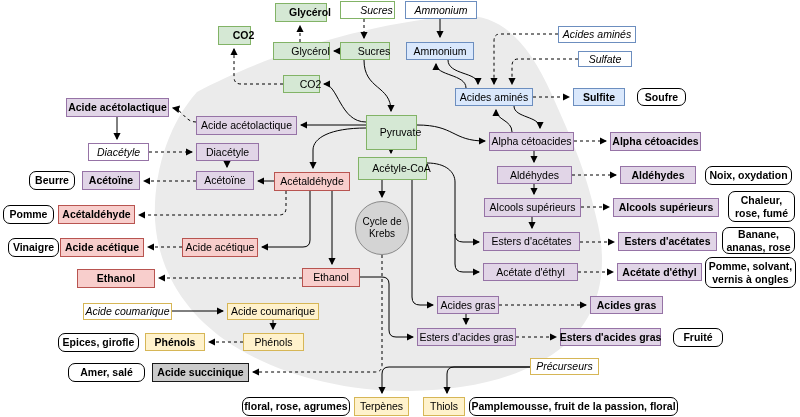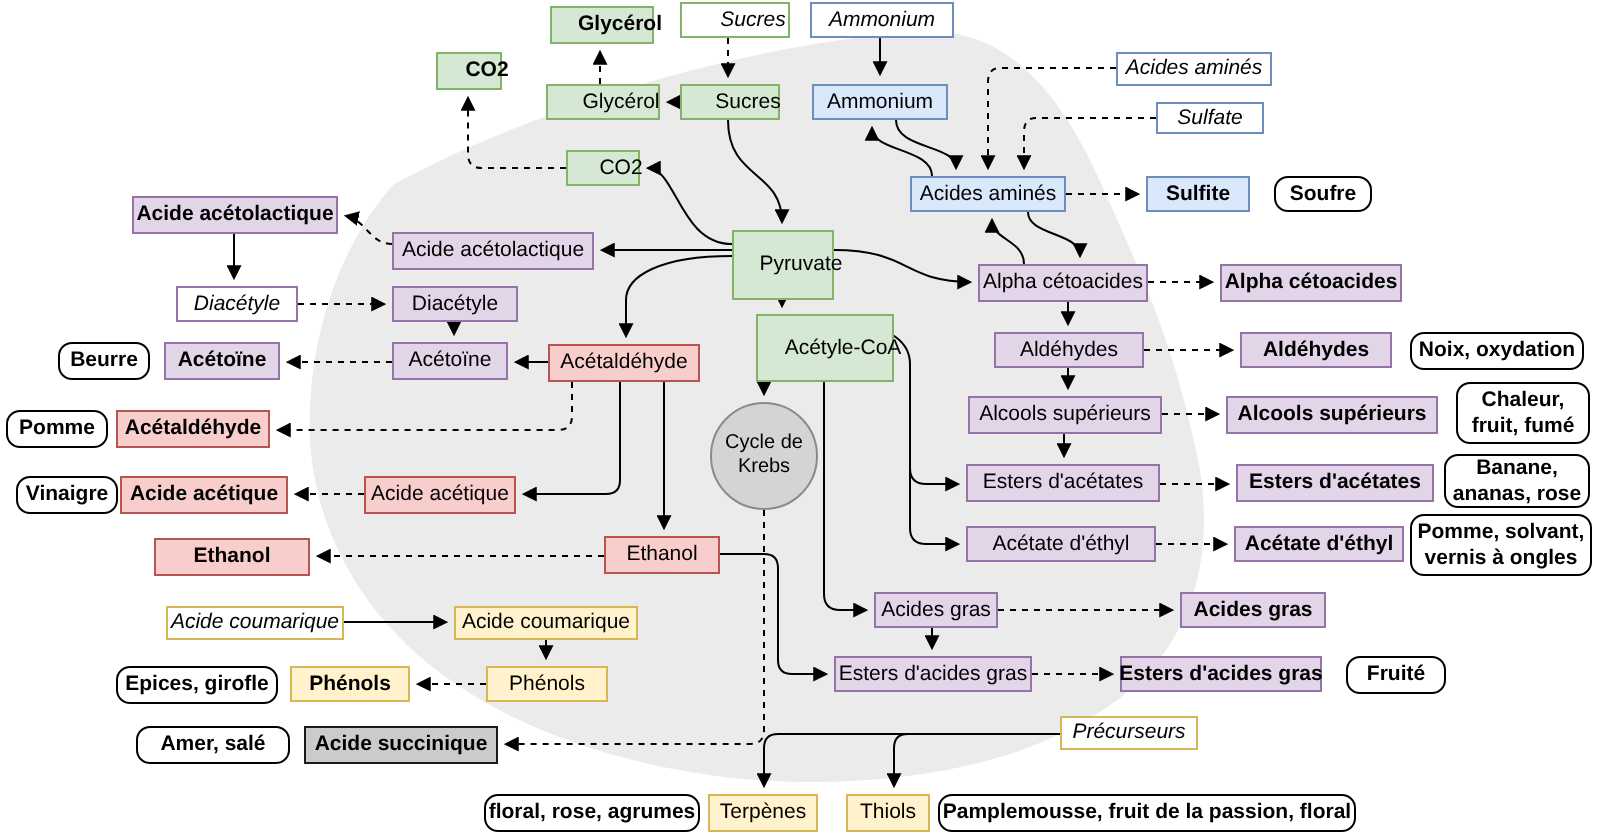--- a/index.html
+++ b/index.html
@@ -105,32 +105,32 @@
       <div class="node blue" style="left: 455px; top: 88px; width: 78px; height: 18px;">Acides aminés</div>
       <div class="node blue bold" style="left: 573px; top: 88px; width: 52px; height: 18px;">Sulfite</div>
       <div class="node white-round" style="left: 637px; top: 88px; width: 49px; height: 18px;">Soufre</div>
       <div class="node purple bold" style="left: 66px; top: 98px; width: 103px; height: 19px;">Acide acétolactique</div>
       <div class="node purple" style="left: 196px; top: 116px; width: 101px; height: 19px;">Acide acétolactique</div>
       <div class="node green" style="left: 366px; top: 115px; width: 51px; height: 35px;">Pyruvate</div>
       <div class="node purple" style="left: 489px; top: 132px; width: 85px; height: 19px;">Alpha cétoacides</div>
       <div class="node purple bold" style="left: 610px; top: 132px; width: 91px; height: 19px;">Alpha cétoacides</div>
       <div class="node purple src" style="left: 88px; top: 143px; width: 61px; height: 18px;">Diacétyle</div>
       <div class="node purple" style="left: 196px; top: 143px; width: 63px; height: 18px;">Diacétyle</div>
-      <div class="node green" style="left: 358px; top: 157px; width: 69px; height: 34px; margin-left: 20px;">Acétyle-CoA</div>
+      <div class="node green" style="left: 358px; top: 157px; width: 69px; height: 23px;">Acétyle-CoA</div>
       <div class="node purple" style="left: 497px; top: 166px; width: 75px; height: 18px;">Aldéhydes</div>
       <div class="node purple bold" style="left: 620px; top: 166px; width: 76px; height: 18px;">Aldéhydes</div>
       <div class="node white-round" style="left: 705px; top: 166px; width: 87px; height: 19px;">Noix, oxydation</div>
       <div class="node white-round" style="left: 29px; top: 171px; width: 46px; height: 19px;">Beurre</div>
       <div class="node purple bold" style="left: 82px; top: 171px; width: 58px; height: 19px;">Acétoïne</div>
       <div class="node purple" style="left: 196px; top: 171px; width: 58px; height: 19px;">Acétoïne</div>
       <div class="node pink" style="left: 274px; top: 172px; width: 76px; height: 19px;">Acétaldéhyde</div>
       <div class="node purple" style="left: 484px; top: 198px; width: 97px; height: 19px;">Alcools supérieurs</div>
       <div class="node purple bold" style="left: 613px; top: 198px; width: 106px; height: 19px;">Alcools supérieurs</div>
       <div class="node white-round" style="left: 728px; top: 191px; width: 67px; height: 31px;">Chaleur,
-fruit, fumé</div>
+rose, fumé</div>
       <div class="node white-round" style="left: 3px; top: 205px; width: 51px; height: 19px;">Pomme</div>
       <div class="node pink bold" style="left: 58px; top: 205px; width: 77px; height: 19px;">Acétaldéhyde</div>
       <div class="node circle" style="left: 355px; top: 201px; width: 54px; height: 54px;">Cycle de
 Krebs</div>
       <div class="node purple" style="left: 483px; top: 232px; width: 97px; height: 19px;">Esters d'acétates</div>
       <div class="node purple bold" style="left: 618px; top: 232px; width: 99px; height: 19px;">Esters d'acétates</div>
       <div class="node white-round" style="left: 722px; top: 227px; width: 73px; height: 27px;">Banane,
 ananas, rose</div>
       <div class="node white-round" style="left: 8px; top: 238px; width: 51px; height: 19px;">Vinaigre</div>
       <div class="node pink bold" style="left: 60px; top: 238px; width: 84px; height: 19px;">Acide acétique</div>

